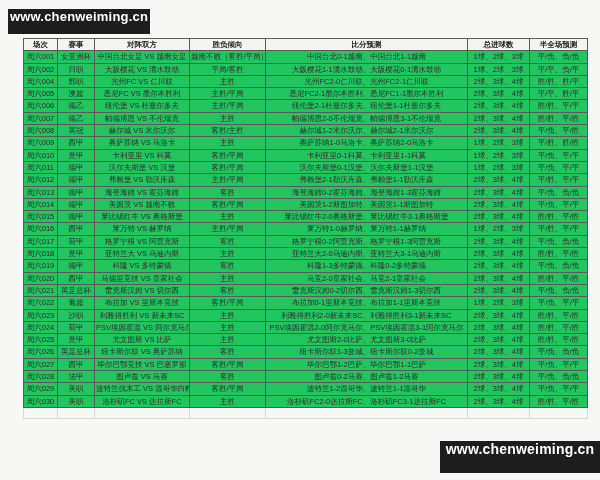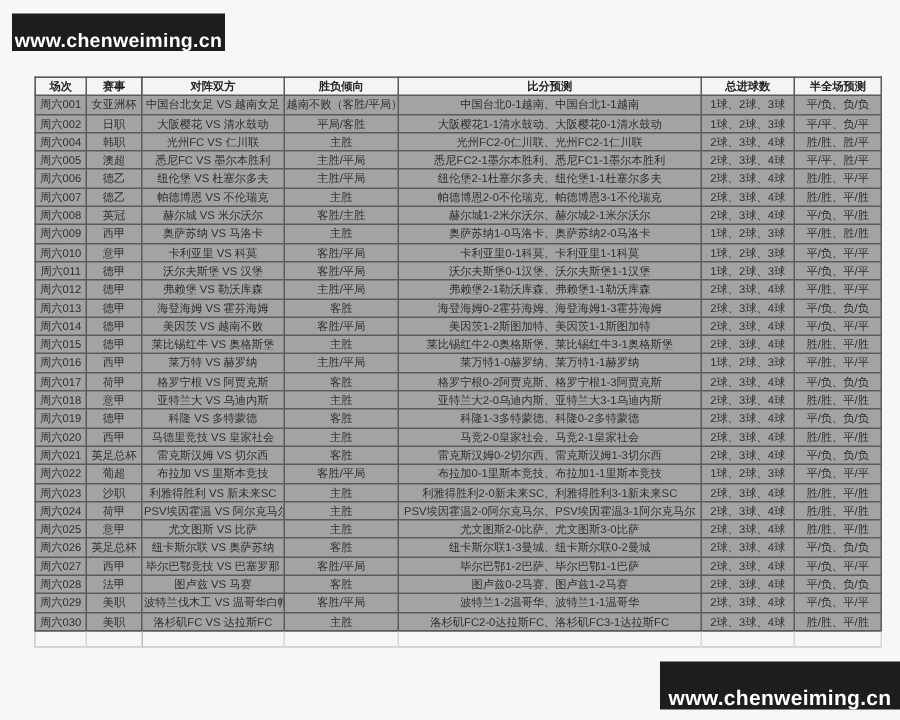--- a/index.html
+++ b/index.html
@@ -7,32 +7,32 @@
     width:600px;height:480px;
     background:#f7f7f5;
     font-family:"Liberation Sans","DejaVu Sans",sans-serif;
     position:relative;overflow:hidden;
     -webkit-font-smoothing:antialiased;
   }
   .banner{
     position:absolute;
     background:#1d1d1d;
     color:#fff;
-    display:flex;align-items:flex-end;justify-content:center;
+    display:flex;align-items:flex-start;justify-content:center;
     font-weight:bold;
     letter-spacing:.2px;
   }
   .banner-top{left:8px;top:9px;width:142px;height:25px;font-size:13px;}
   .banner-bottom{left:440px;top:441px;width:160px;height:32px;font-size:14px;}
   table.pred{
-    position:absolute;left:23px;top:51px;
+    position:absolute;left:23px;top:38px;
     width:564px;
     border-collapse:collapse;
     table-layout:fixed;
-    background:#a3a3a3;
+    background:#22c55e;
   }
   table.pred th, table.pred td{
     border:1px solid #5b5b5b;
     font-size:7.5px;
     line-height:11.3px;
     height:11.3px;
     padding:0 1px;
     text-align:center;
     color:#2e2e2e;
     white-space:nowrap;

